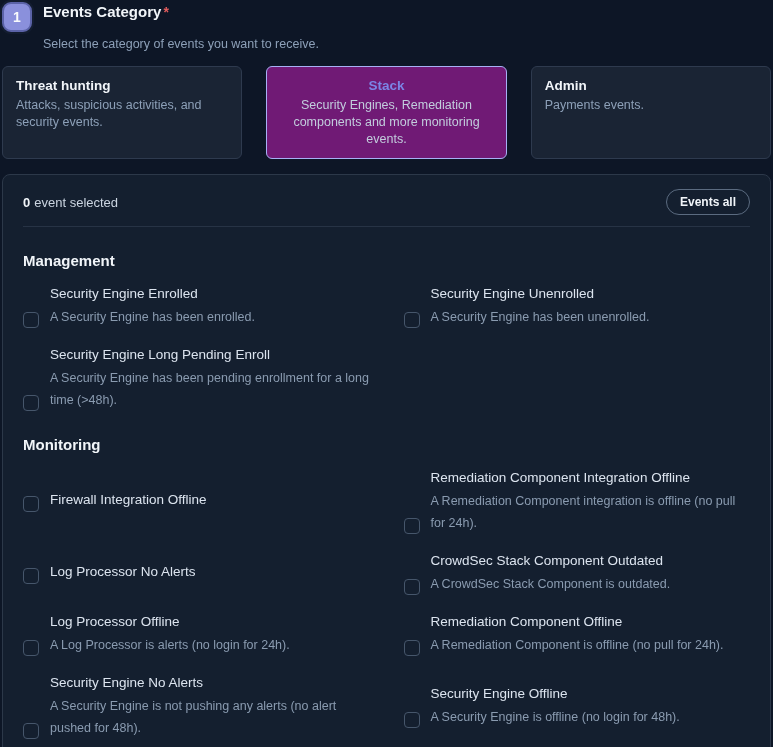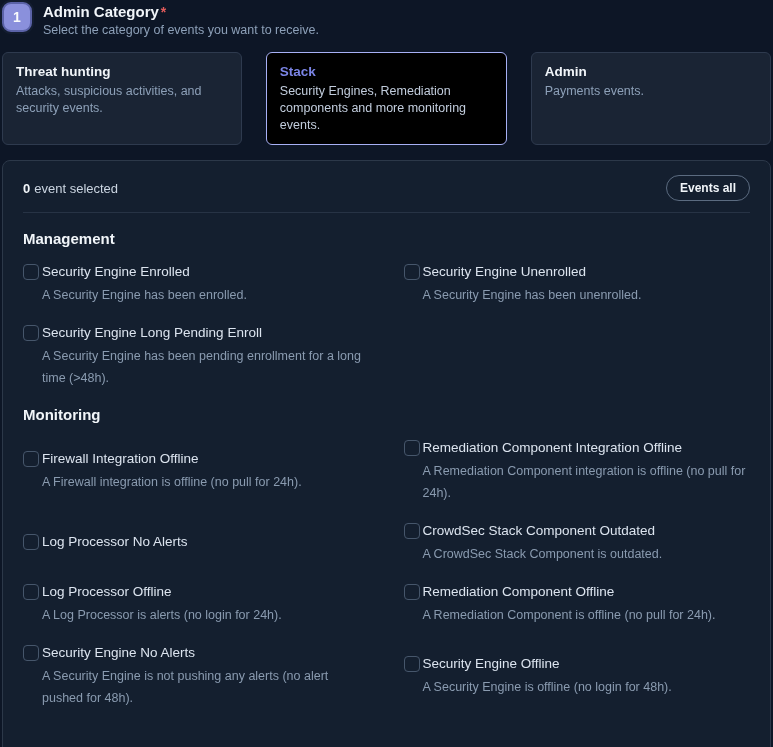--- a/index.html
+++ b/index.html
@@ -20,29 +20,29 @@
     width:30px;height:30px;flex-shrink:0;
     background:#8a90dc;border:2px solid #5b63a8;
     border-radius:9px;
     display:flex;align-items:center;justify-content:center;
     color:#f8fafc;font-size:14px;font-weight:700;
     box-shadow:0 0 0 2px rgba(20,30,50,.9);
   }
   .step-titles{padding-top:1px;}
   .step-title{font-size:15px;font-weight:700;color:#f1f5f9;line-height:18px;}
   .required-star{color:#e25c5c;font-size:14px;margin-left:2px;}
-  .step-subtitle{font-size:12.5px;color:#8da0b8;margin-top:2px;}
+  .step-subtitle{font-size:12.5px;color:#8da0b8;margin-top:16px;}
 
   
   .cards{display:grid;grid-template-columns:1fr 1fr 1fr;gap:24px;border-radius:10px;}
   .card{
     background:#1a2434;border:1px solid #2e3a4e;border-radius:6px;
     padding:11px 13px;min-height:74px;cursor:pointer;
   }
-  .card.selected{background:#000000;border:1.5px solid #a7b0f5;padding:10.5px 12.5px;}
+  .card.selected{background:#701a75;border:1.5px solid #a7b0f5;padding:10.5px 12.5px;text-align:center;}
   .card-title{font-size:13.5px;font-weight:700;color:#f1f5f9;margin-bottom:4px;}
   .card.selected .card-title{color:#7b85e6;}
   .card-desc{font-size:12.5px;color:#8da0b8;line-height:17px;}
   .card.selected .card-desc{color:#c2cddd;}
 
   
   .panel{
     margin-top:15px;
     background:#141f2f;border:1px solid #2c3849;border-radius:8px;
     padding:14px 20px 22px 20px;
@@ -53,41 +53,41 @@
     padding-bottom:11px;border-bottom:1px solid #273345;
   }
   .count-line{font-size:13px;color:#cbd5e1;}
   .count-num{font-weight:700;color:#f1f5f9;margin-right:4px;}
   .select-all{
     background:transparent;border:1px solid #5b6b80;border-radius:14px;
     color:#f1f5f9;font-size:12px;font-weight:700;
     padding:5px 13px;cursor:pointer;
     font-family:"Liberation Sans", sans-serif;
   }
-  .group-heading{font-size:15px;font-weight:700;color:#f1f5f9;margin:17px 0 16px 0;}
+  .group-heading{font-size:15px;font-weight:700;color:#f1f5f9;margin:25px 0 16px 0;}
   .events-grid{
     display:grid;grid-template-columns:1fr 1fr;
     column-gap:34px;row-gap:18px;align-items:center;
   }
-  .event-item{display:flex;gap:3px;align-items:flex-start;cursor:pointer;}
+  .event-item{display:flex;gap:11px;align-items:flex-end;cursor:pointer;}
   .checkbox{
     width:16px;height:16px;flex-shrink:0;margin-top:1px;
     border:1.5px solid #46566b;border-radius:4px;background:transparent;
   }
   .event-title{font-size:13.5px;font-weight:500;color:#dce4ef;margin-bottom:3px;line-height:18px;}
   .event-desc{font-size:12.5px;color:#8a9bb0;line-height:22px;}
 </style>
 </head>
 <body>
 
 <div class="step-header">
   <div class="step-badge">1</div>
   <div class="step-titles">
     <div class="step-title">
-      <span>Admin Category</span><span class="required-star">*</span>
+      <span>Events Category</span><span class="required-star">*</span>
     </div>
     <div class="step-subtitle">Select the category of events you want to receive.</div>
   </div>
 </div>
 
 <div class="cards">
   <div class="card">
     <div class="card-title">Threat hunting</div>
     <div class="card-desc">Attacks, suspicious activities, and security events.</div>
   </div>
@@ -137,21 +137,20 @@
     <div></div>
   </div>
 
   <div class="group-heading">Monitoring</div>
 
   <div class="events-grid">
     <div class="event-item">
       <span class="checkbox"></span>
       <div class="event-text">
         <div class="event-title">Firewall Integration Offline</div>
-        <div class="event-desc">A Firewall integration is offline (no pull for 24h).</div>
       </div>
     </div>
     <div class="event-item">
       <span class="checkbox"></span>
       <div class="event-text">
         <div class="event-title">Remediation Component Integration Offline</div>
         <div class="event-desc">A Remediation Component integration is offline (no pull for 24h).</div>
       </div>
     </div>
     <div class="event-item">

